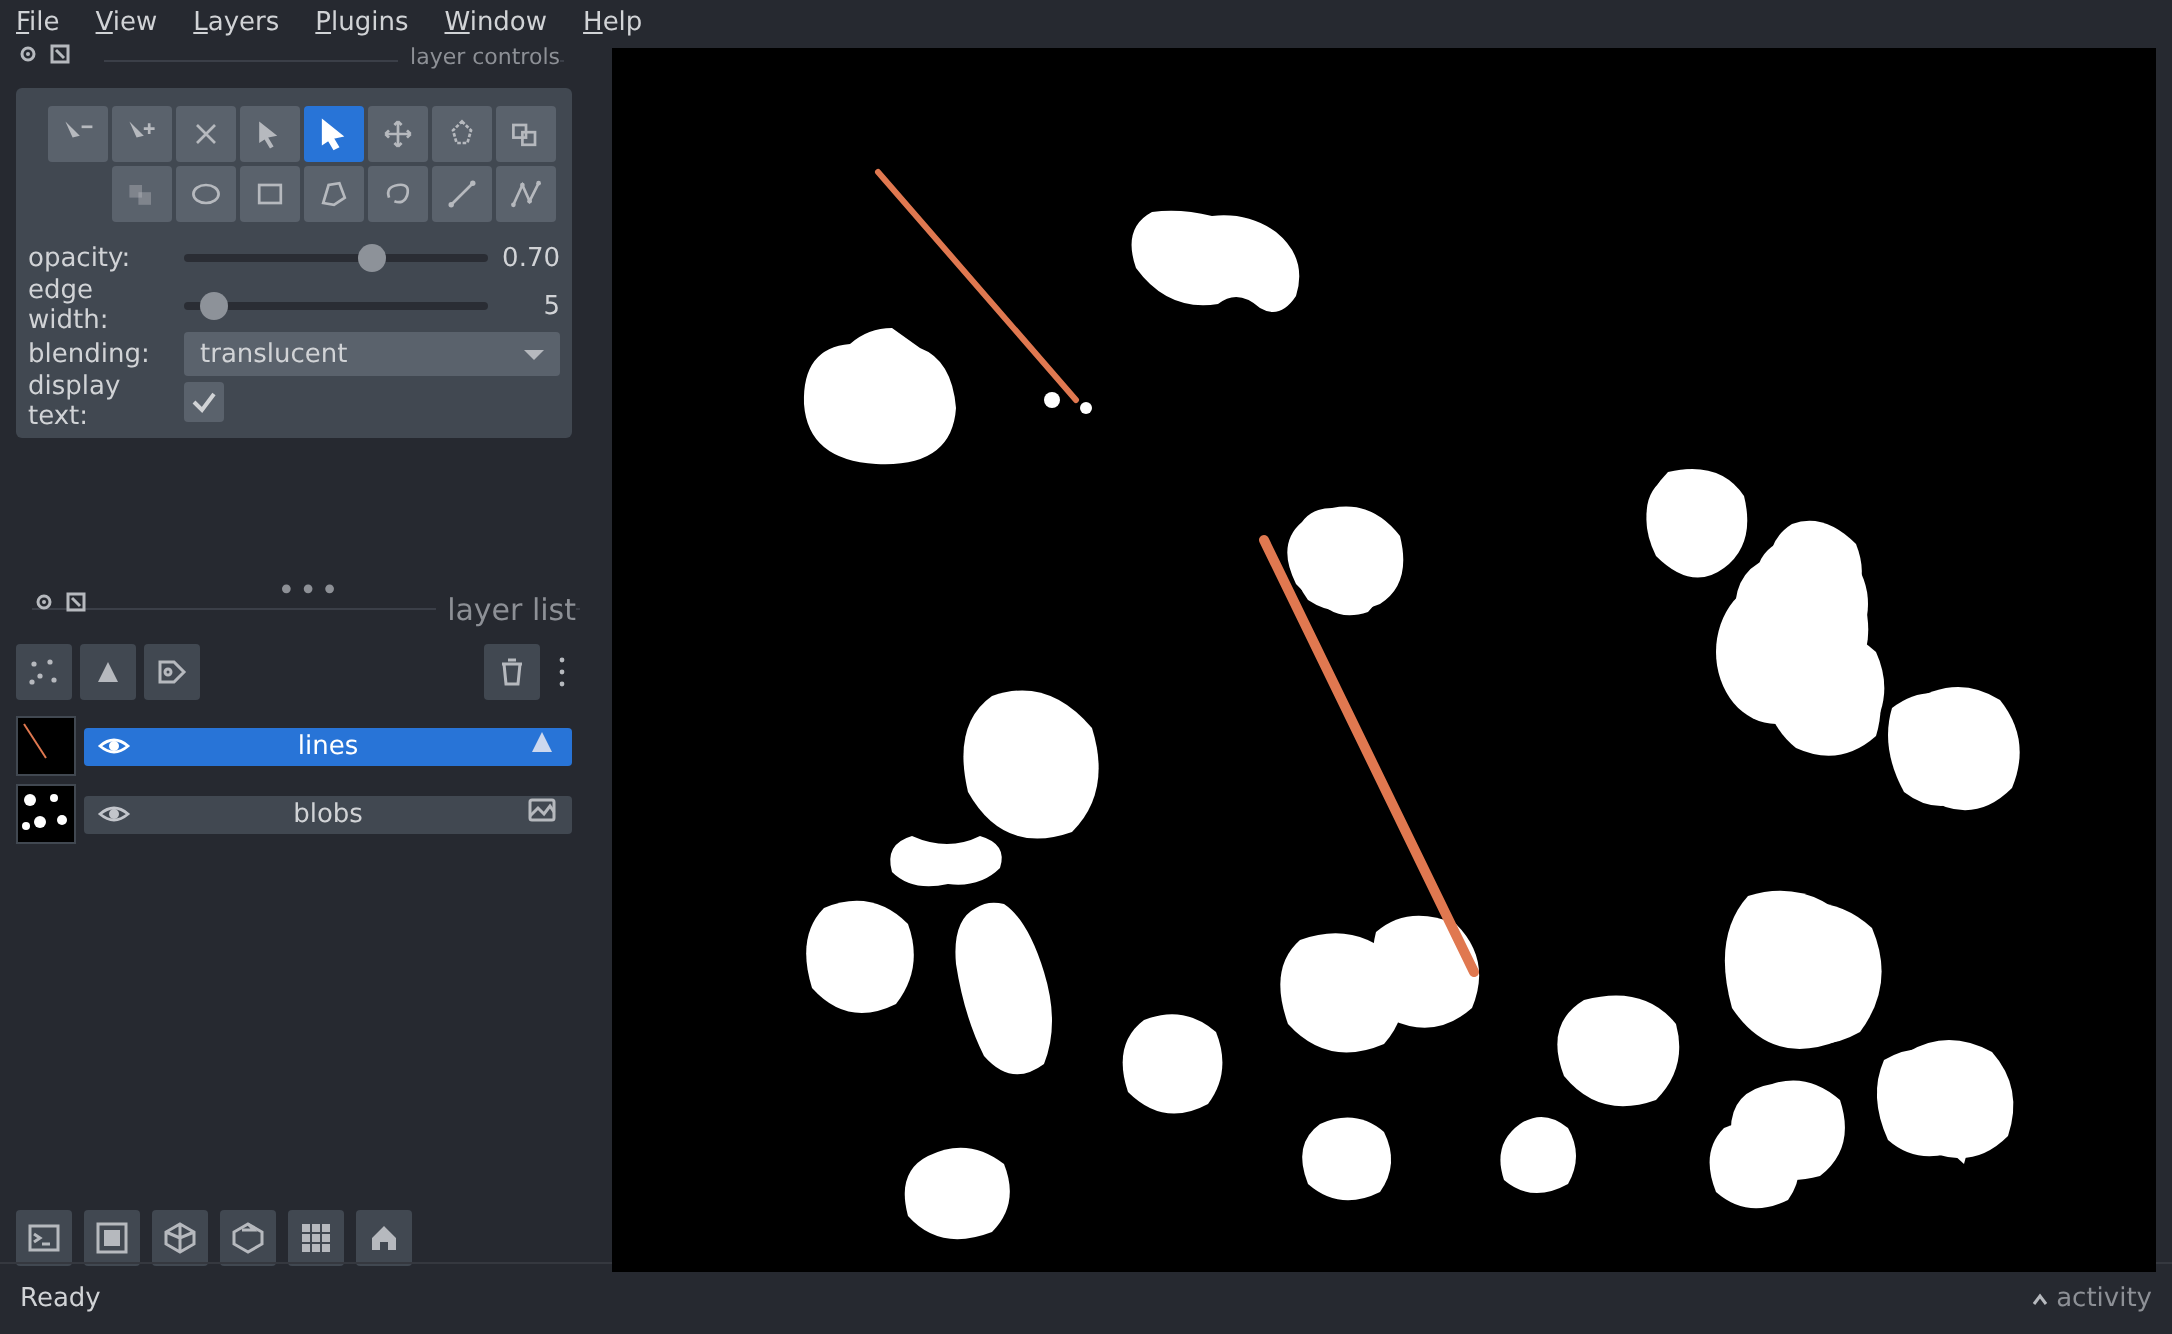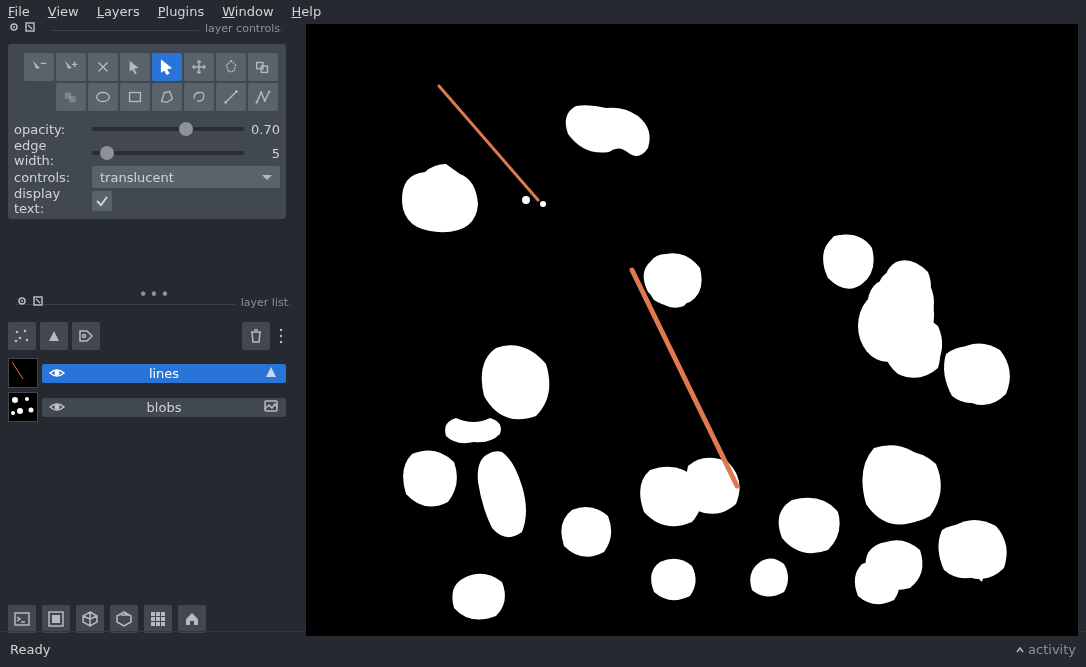--- a/index.html
+++ b/index.html
@@ -52,21 +52,21 @@
     height: 20px;
     width: 278px;
     margin-left: 8px;
   }
   .divider-mid .dots {
     position:absolute; left:50%; top:-6px; transform:translateX(-50%);
     color:#8d9096; font-size:15px; letter-spacing:2px;
   }
   .divider-mid .line { position:absolute; left:0; right:4px; top:12px; height:1px; background:#3b3f48;}
   .divider-mid .eye-row { position:absolute; left:0; top:3px; display:flex; gap:4px;}
-  .divider-mid .label { position:absolute; right:6px; top:4px; color:#8d9096; font-size:11px; background:#262930; padding-left:6px;}
+  .divider-mid .label { position:absolute; right:6px; top:4px; color:#8d9096; font-size:15px; background:#262930; padding-left:6px;}
   .panel {
     position: absolute;
     left: 8px;
     top: 44px;
     width: 278px;
     background: #414851;
     border-radius: 3px;
     padding: 6px;
   }
   .tool-grid {
@@ -304,21 +304,21 @@
     <div class="valnum">0.70</div>
   </div>
   <div class="ctrl-row">
     <div class="lab">edge width:</div>
     <div class="slider">
         <div class="thumb" style="left:10%"></div>
       </div>
     <div class="valnum">5</div>
   </div>
   <div class="ctrl-row">
-    <div class="lab">controls:</div>
+    <div class="lab">blending:</div>
     <div class="combo">
         <span>translucent</span>
       </div>
   </div>
   <div class="ctrl-row">
     <div class="lab">display text:</div>
     <div class="check">
       <svg width="14" height="14" viewBox="0 0 14 14">
           <path d="M2 7 L6 11 L12 3" stroke="#d1d3d6" stroke-width="2" fill="none"></path>
         </svg>

